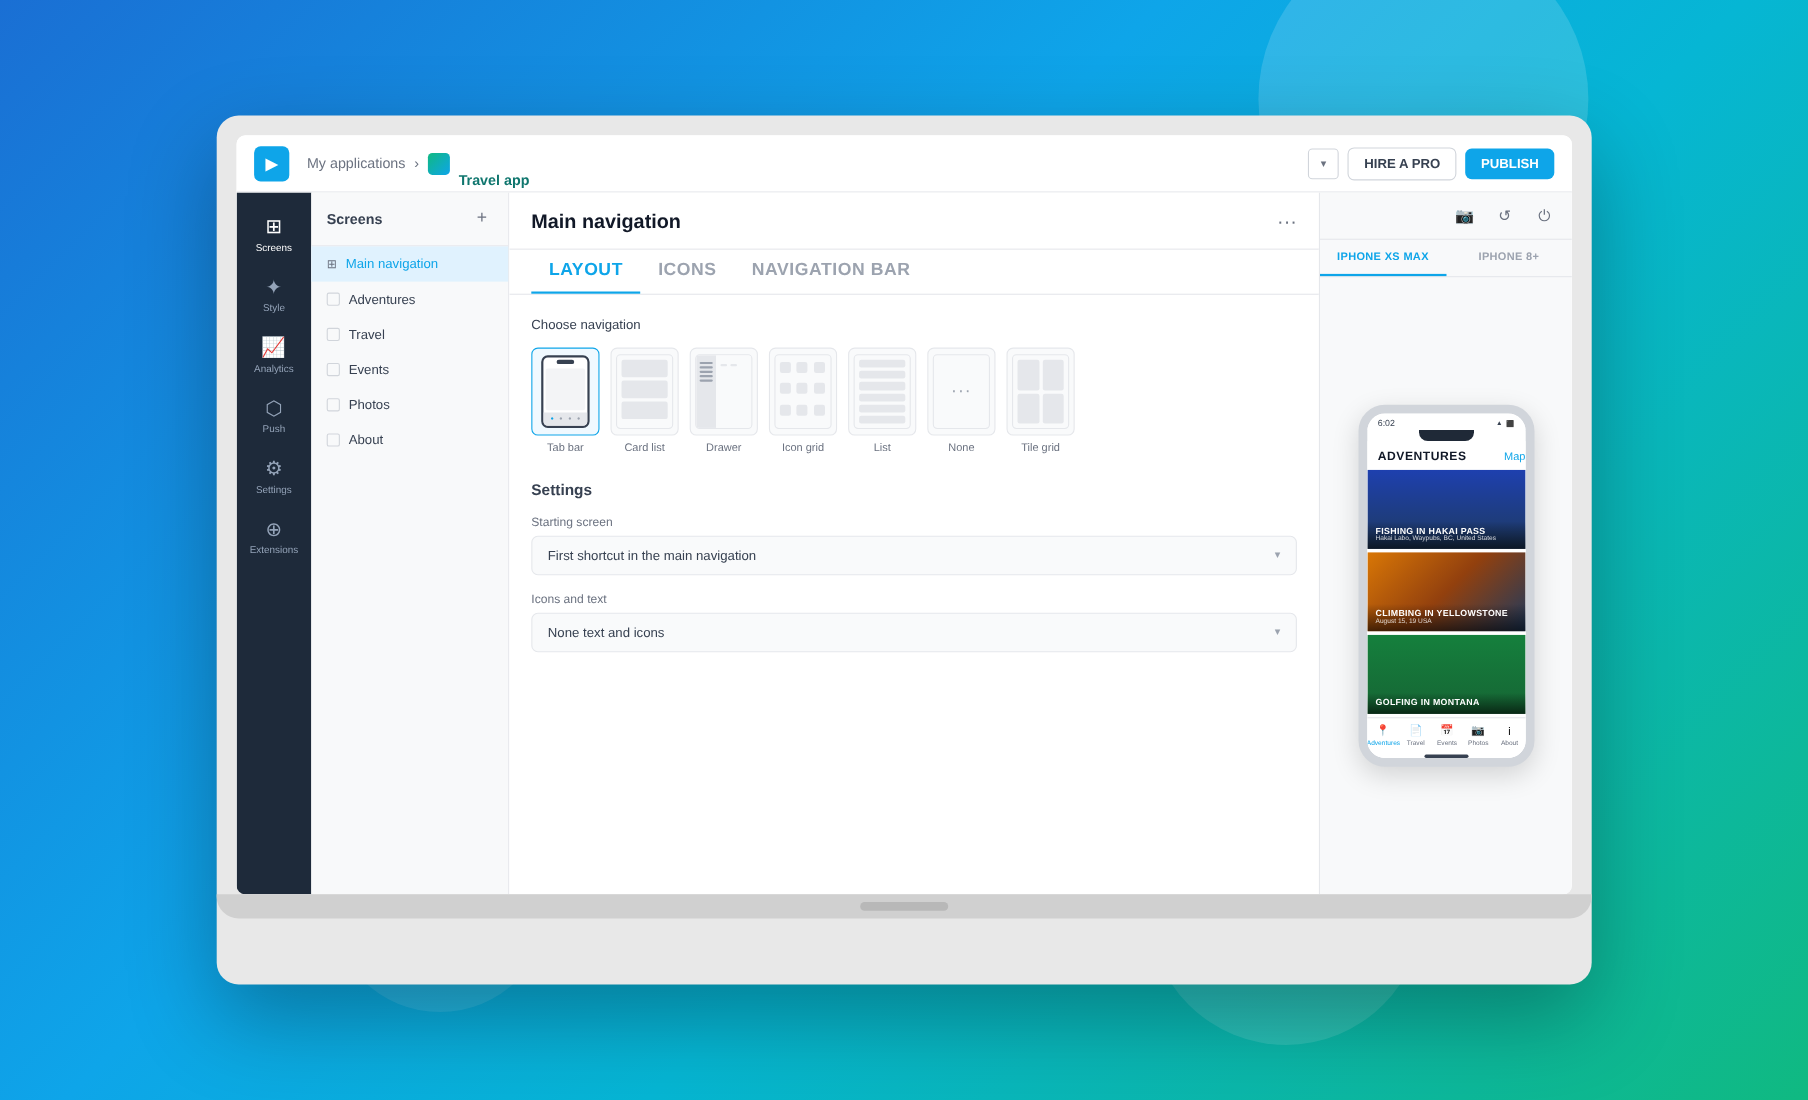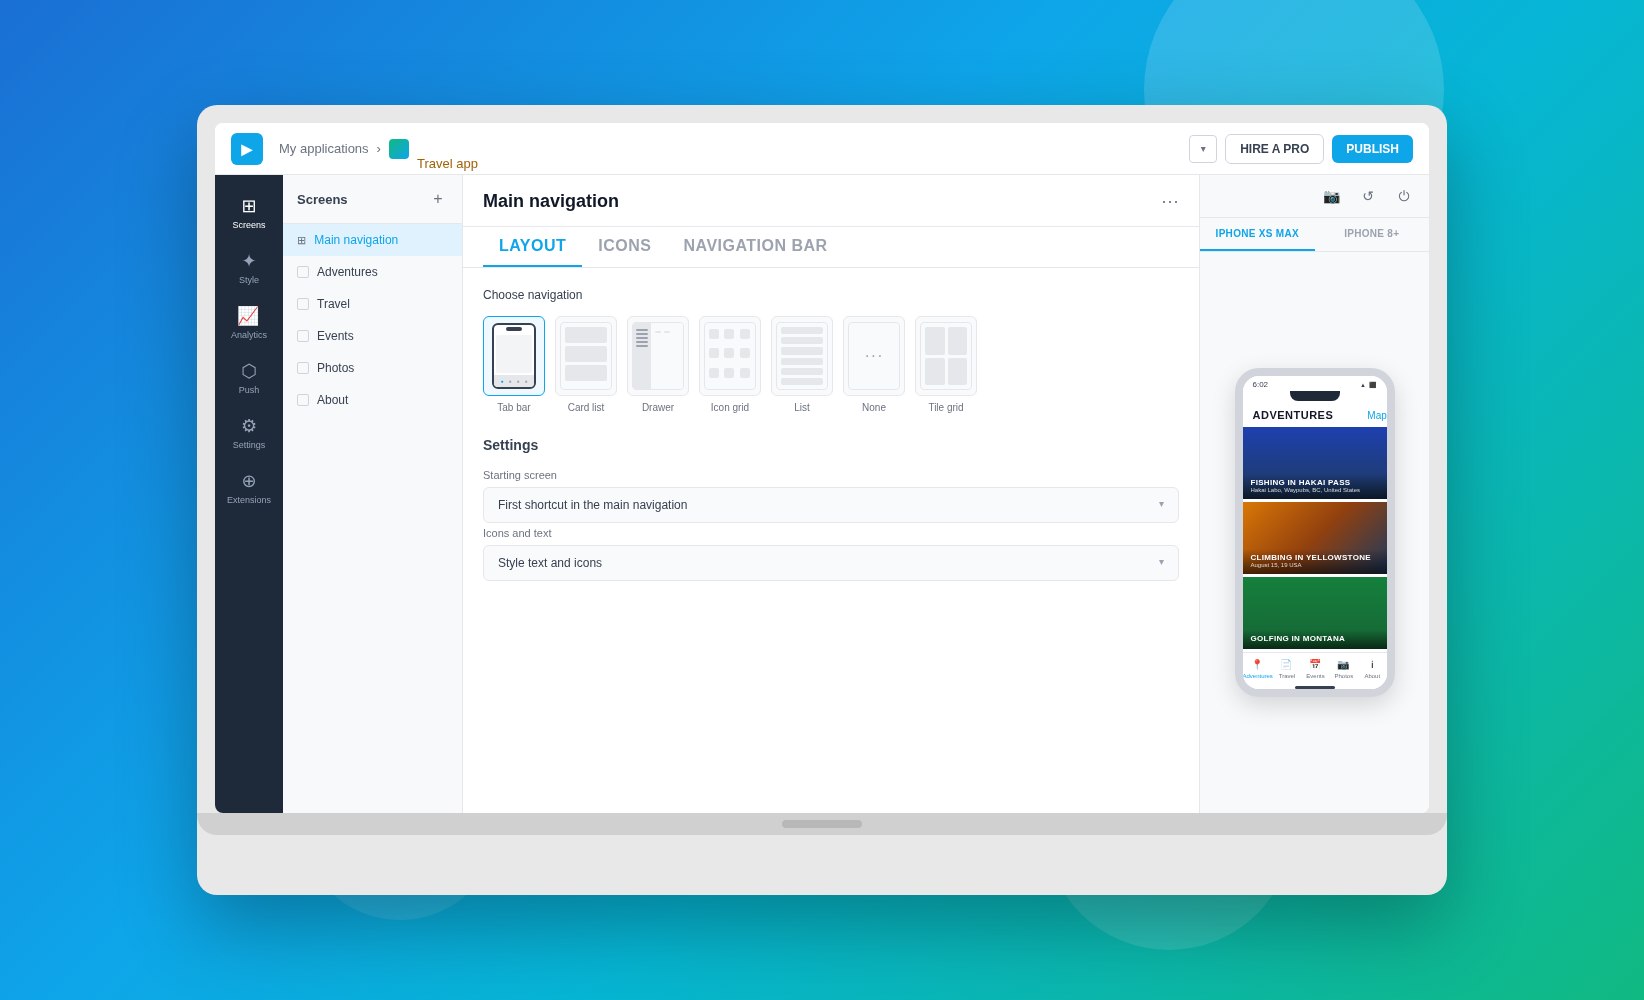--- a/index.html
+++ b/index.html
@@ -95,21 +95,21 @@
       color: white;
       font-weight: bold;
       font-size: 14px;
       margin-right: 16px;
     }
     .topbar-breadcrumb {
       display: flex; align-items: center; gap: 8px;
       font-size: 13px; color: #6b7280;
     }
     .topbar-breadcrumb .app-name {
-      color: #a16207; font-weight: 400;
+      color: #0f766e; font-weight: 700;
       display: flex; align-items: center; gap: 6px; margin-top: 29px;
     }
     .topbar-breadcrumb .app-icon {
       width: 20px; height: 20px;
       background: linear-gradient(135deg, #10b981, #0ea5e9);
       border-radius: 4px;
     }
     .topbar-spacer { flex: 1; }
     .topbar-actions { display: flex; align-items: center; gap: 8px; }
     .btn-hire {
@@ -439,21 +439,21 @@
     .settings-section {
       margin-top: 8px;
     }
     .settings-title {
       font-size: 14px;
       font-weight: 600;
       color: #374151;
       margin-bottom: 16px;
     }
     .setting-group {
-      margin-bottom: 4px;
+      margin-bottom: 16px;
     }
     .setting-group-label {
       font-size: 11px;
       color: #6b7280;
       margin-bottom: 6px;
     }
     .setting-select {
       width: 100%;
       padding: 10px 14px;
       border: 1px solid #e5e7eb;
@@ -840,21 +840,21 @@
             <div class="setting-group">
               <div class="setting-group-label">Starting screen</div>
               <div class="setting-select">
                 <span>First shortcut in the main navigation</span>
                 <span class="setting-select-arrow">▾</span>
               </div>
             </div>
             <div class="setting-group">
               <div class="setting-group-label">Icons and text</div>
               <div class="setting-select">
-                <span>Style text and icons</span>
+                <span>None text and icons</span>
                 <span class="setting-select-arrow">▾</span>
               </div>
             </div>
           </div>
         </div>
       </div>
 
       <div class="preview-panel">
         <div class="preview-toolbar">
           <span class="preview-tool-icon">📷</span>

